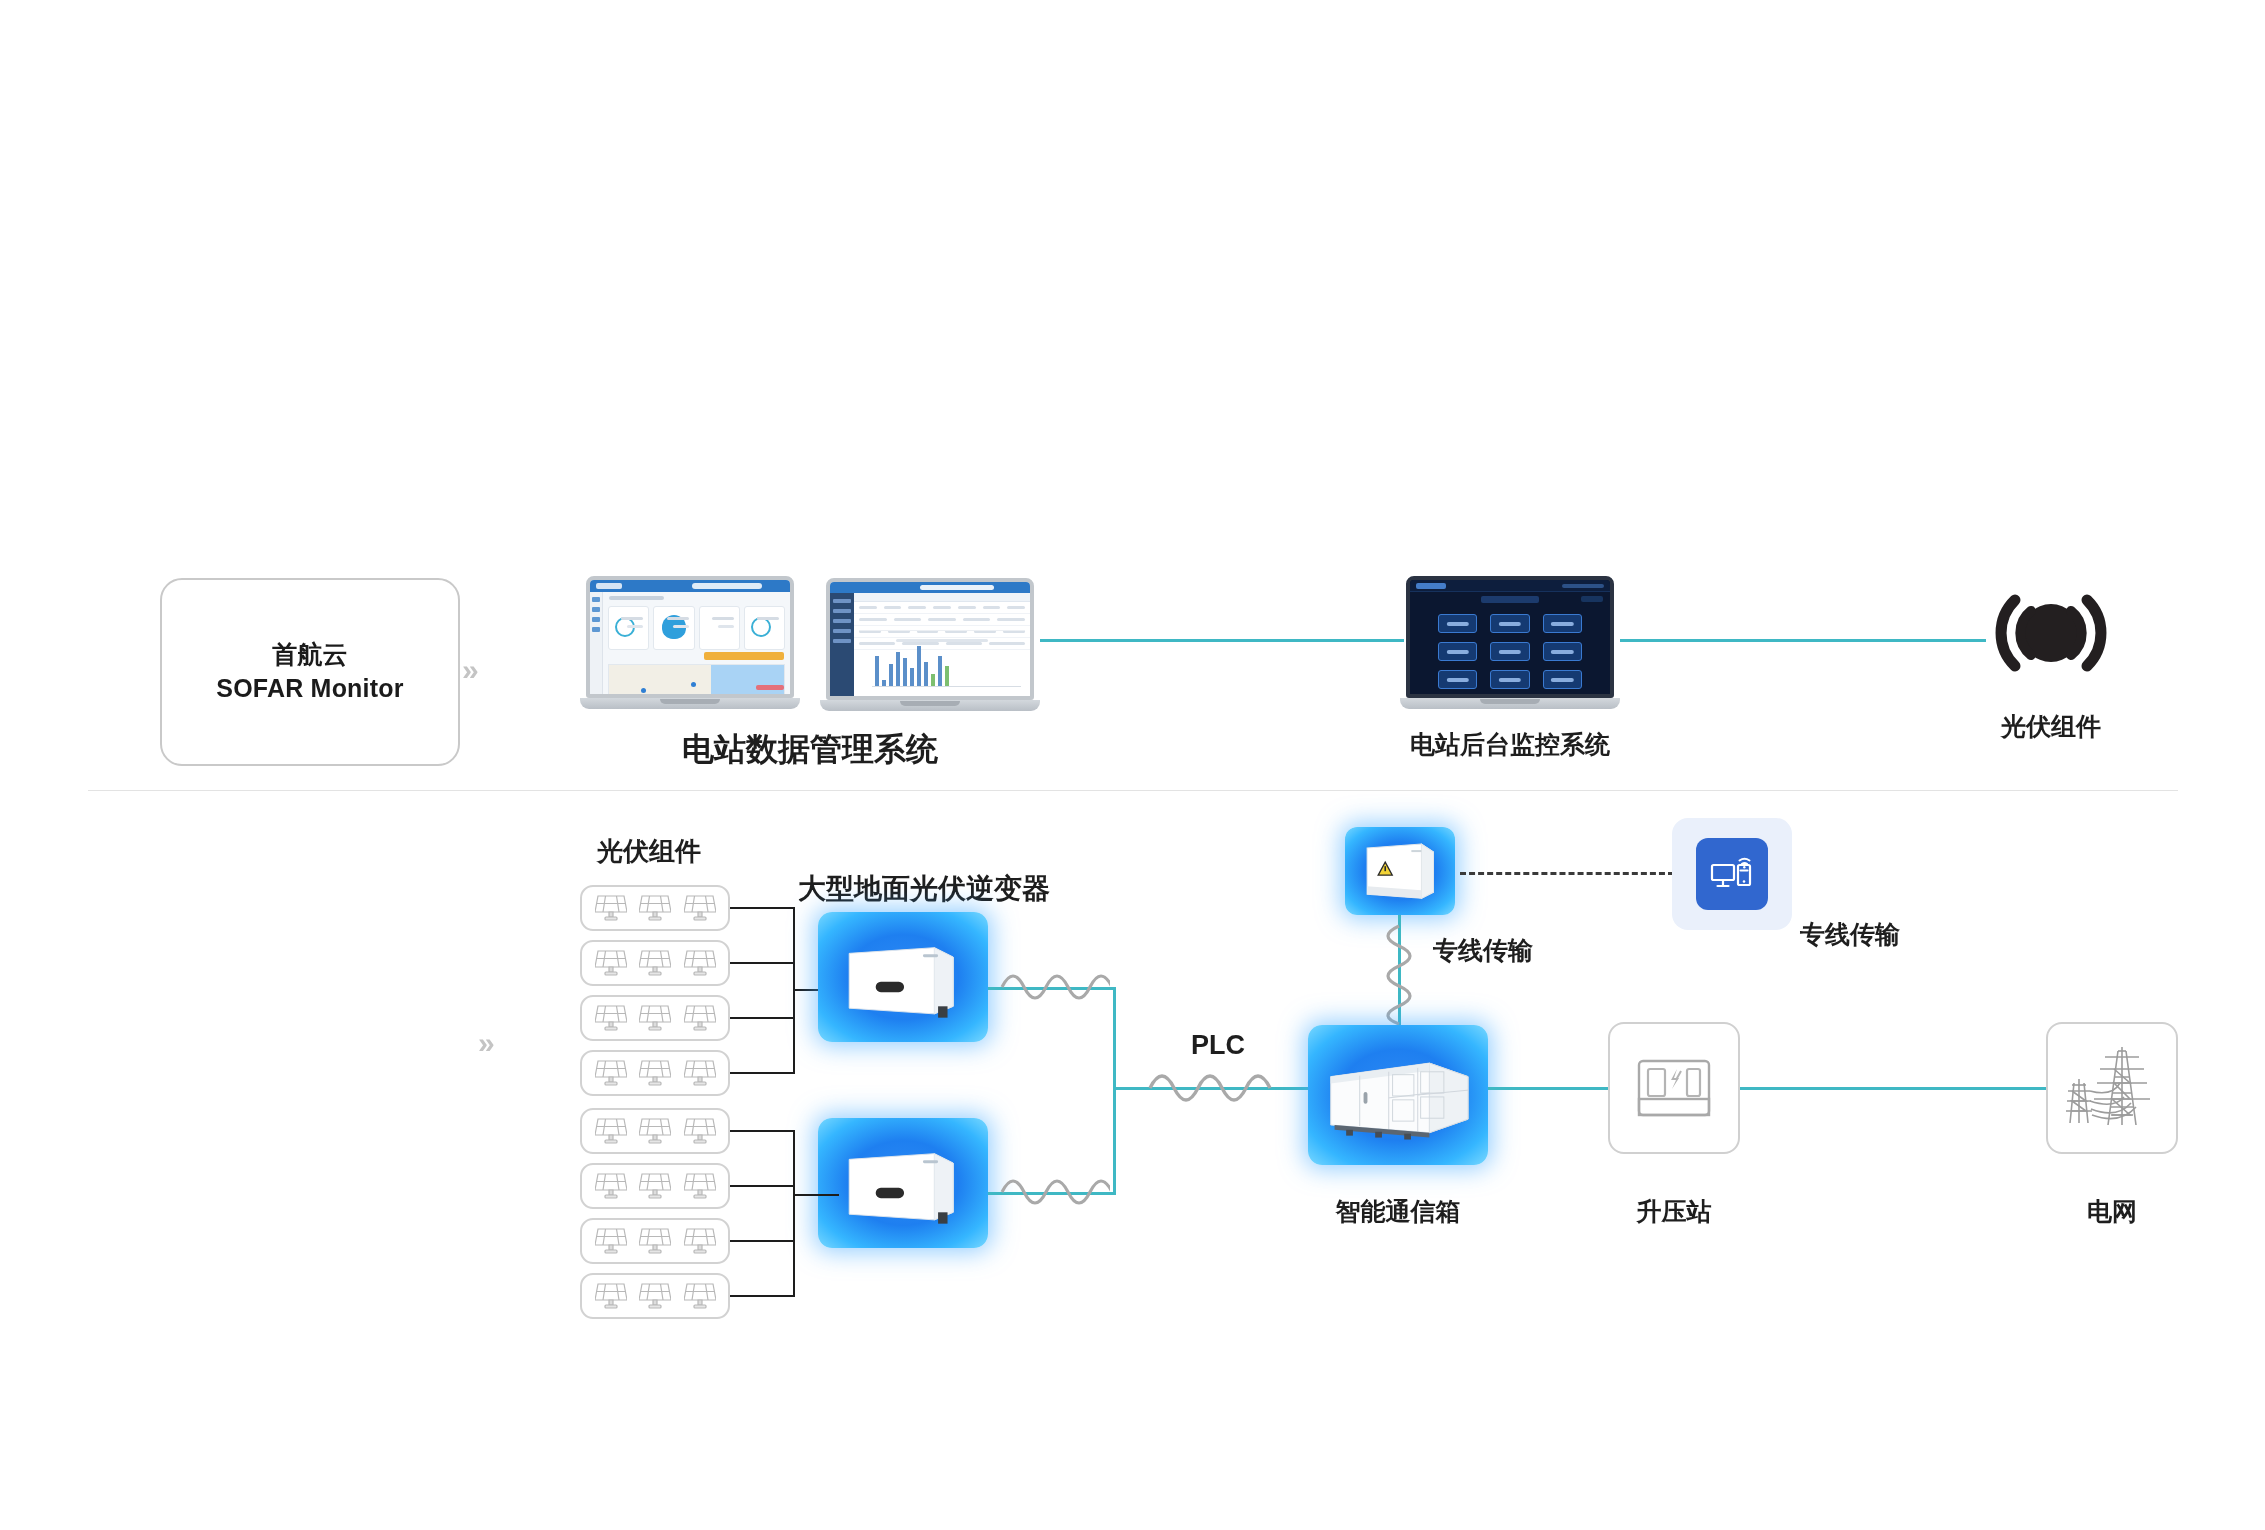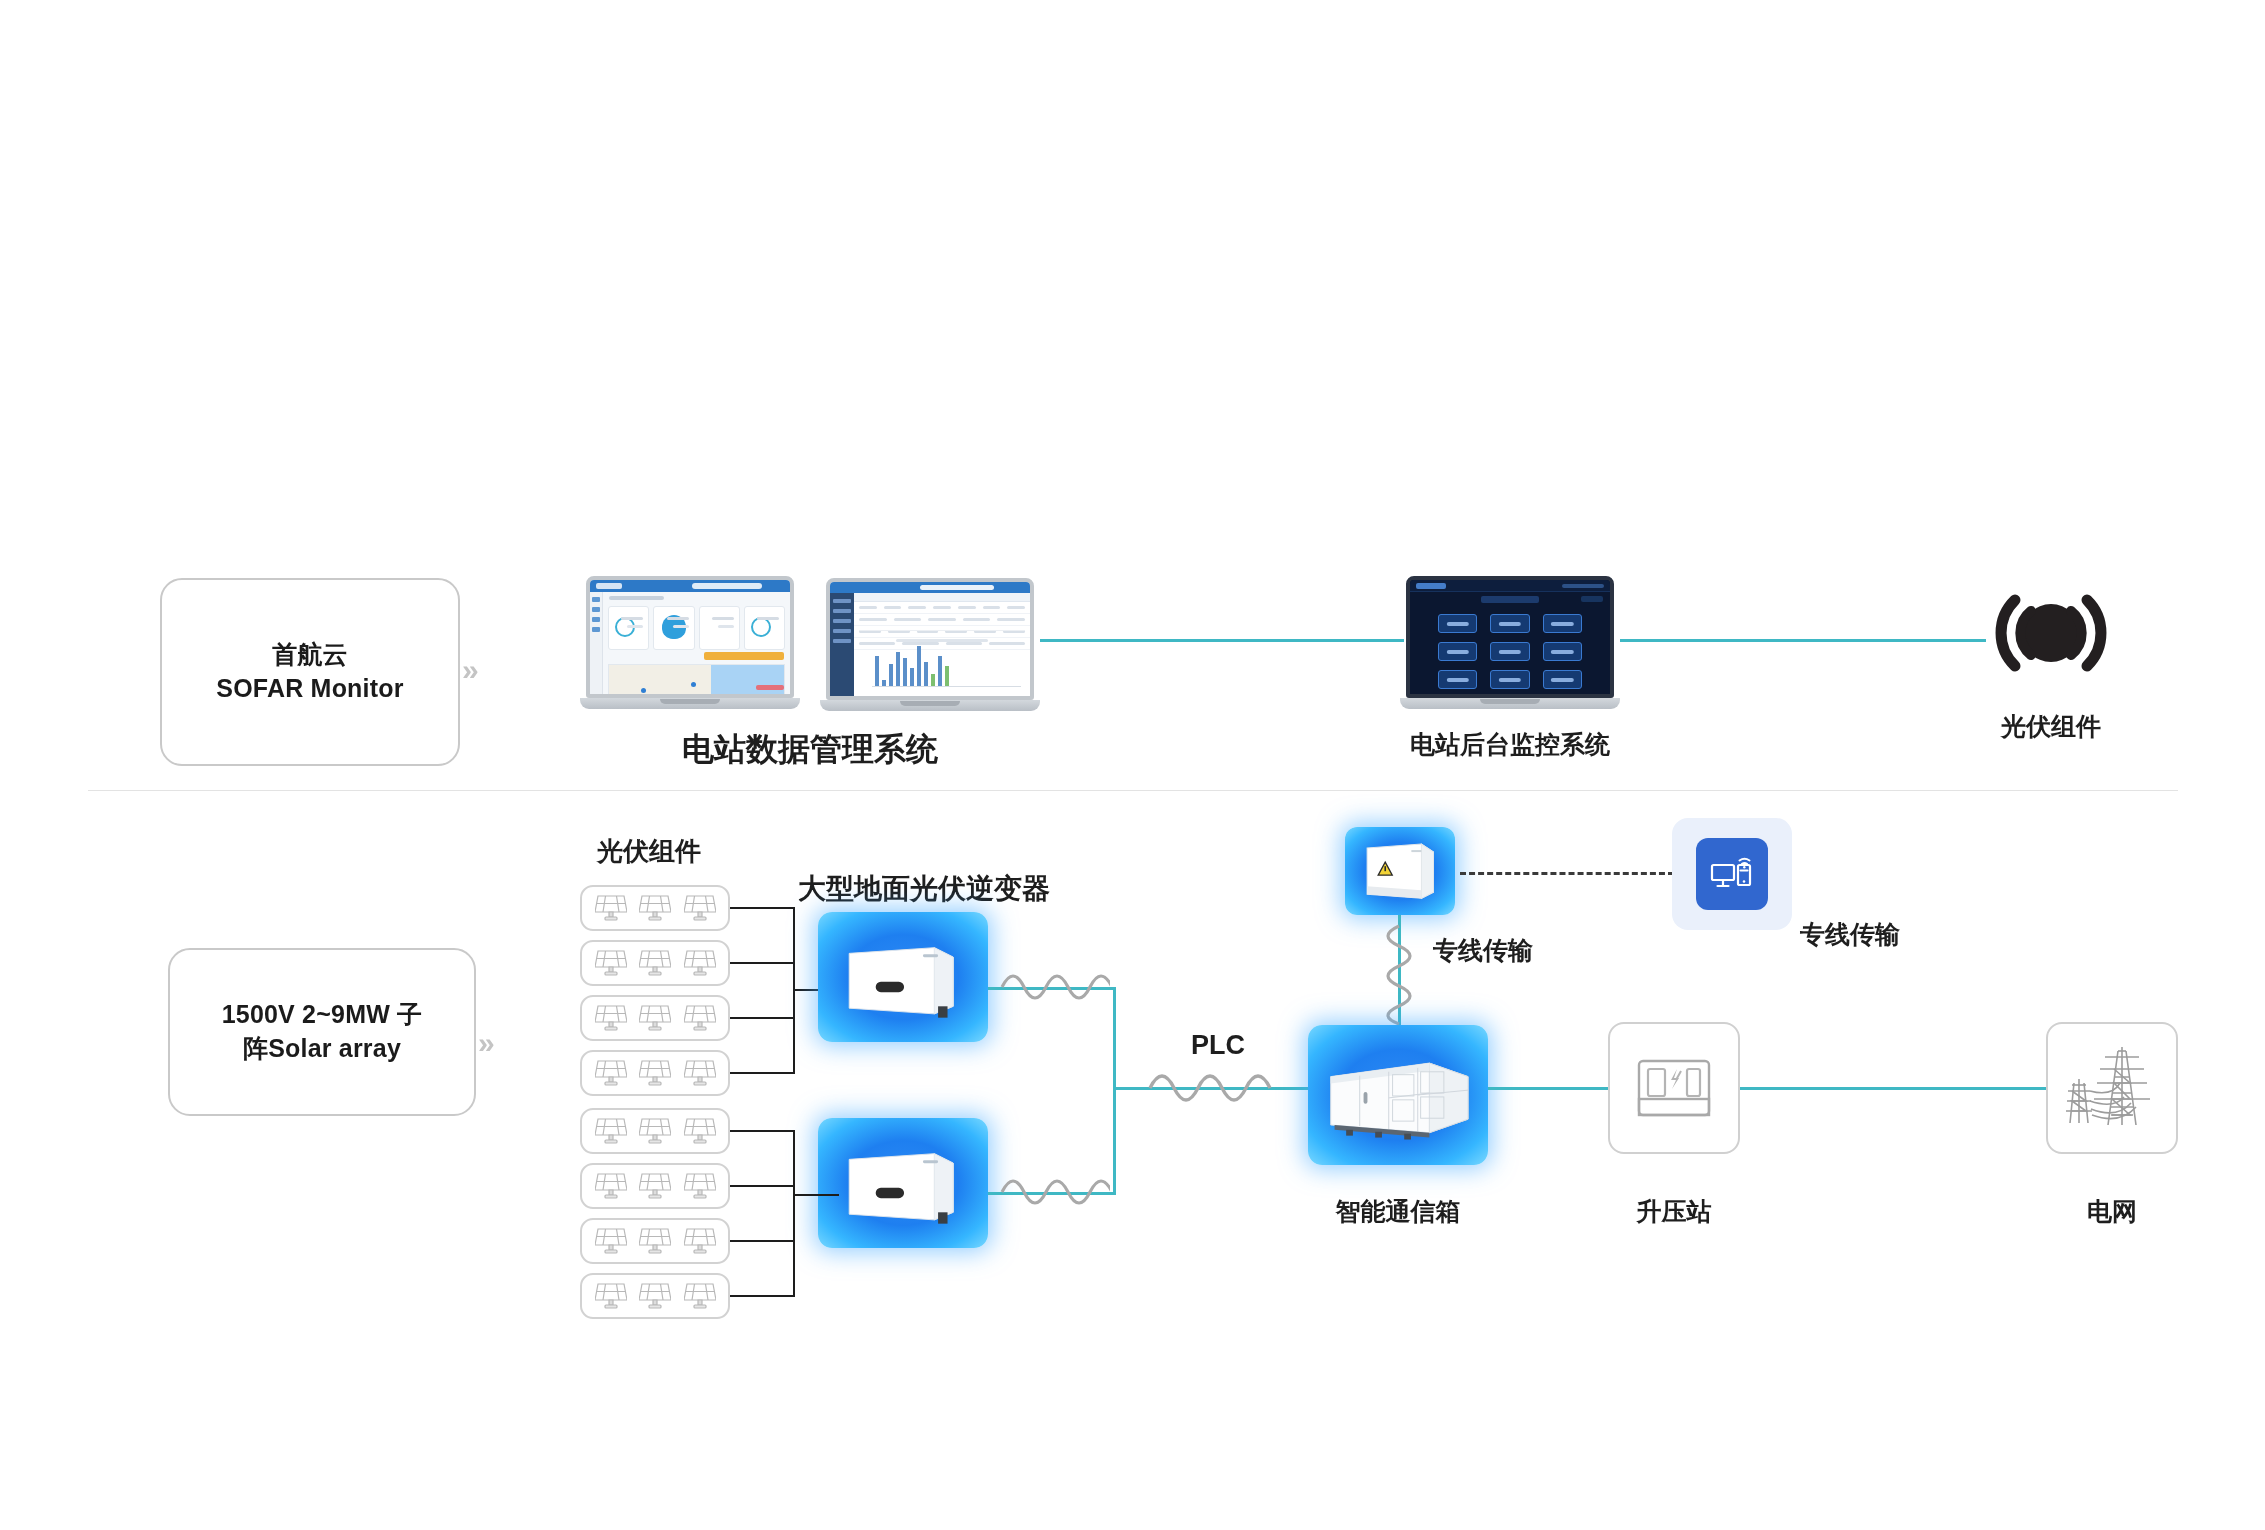--- a/index.html
+++ b/index.html
@@ -360,26 +360,20 @@
     <svg width="132" height="110" viewBox="0 0 132 110">
       <circle cx="66" cy="55" r="29" fill="#231f20"></circle>
       <path d="M30 22 A46 46 0 0 0 30 88" stroke="#231f20" stroke-width="11" fill="none" stroke-linecap="round"></path>
       <path d="M102 22 A46 46 0 0 1 102 88" stroke="#231f20" stroke-width="11" fill="none" stroke-linecap="round"></path>
       <path d="M46 33 A28 28 0 0 0 46 77" stroke="#231f20" stroke-width="10" fill="none" stroke-linecap="round"></path>
       <path d="M86 33 A28 28 0 0 1 86 77" stroke="#231f20" stroke-width="10" fill="none" stroke-linecap="round"></path>
     </svg>
   </div>
   <div class="lbl c" style="left:2051px; top:710px; font-size:25px;">光伏组件</div>
 
-  <div class="tagbox" style="left:168px; top:948px; width:308px; height:168px;">
-    <div class="tagtext" style="font-size:25px;">
-      <div>1500V 2~9MW 子</div>
-      <div>阵Solar array</div>
-    </div>
-  </div>
   <div class="chev" style="left:478px; top:1028px;">»</div>
 
   <div class="lbl" style="left:597px; top:834px; font-size:26px;">光伏组件</div>
 
   <div class="pvrow" style="left:580px; top:885px; width:150px; height:46px;">
     <svg width="32" height="30" viewBox="0 0 32 30">
         <g fill="none" stroke="#b8b8b8" stroke-width="1.2">
           <path d="M3 3h26l3 16H0z"></path>
           <path d="M10.5 3 8 19M21.5 3 24 19M1.4 10.5h29.2"></path>
           <path d="M14 19h4v5h-4z" fill="#ddd"></path>

